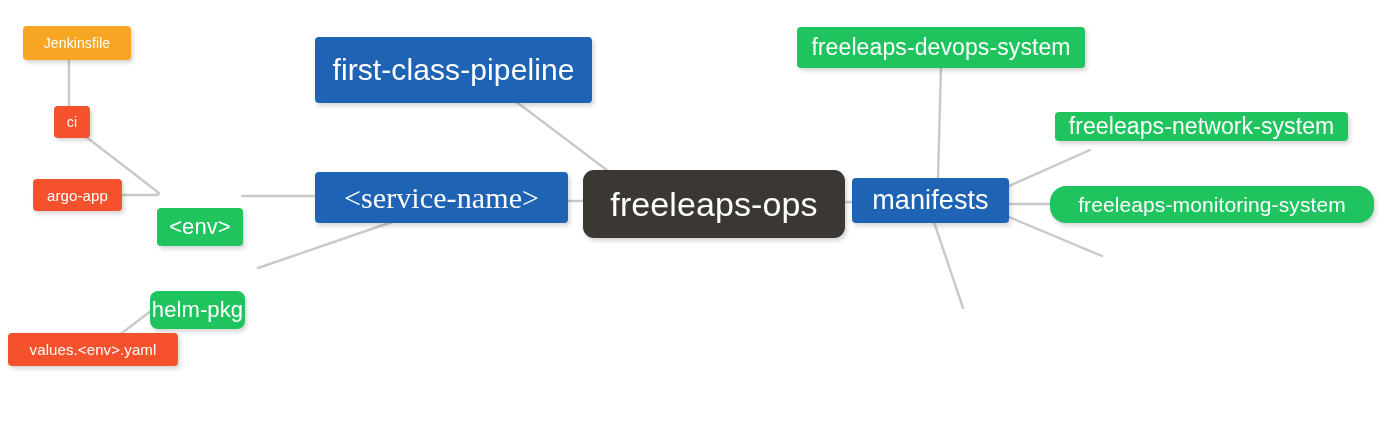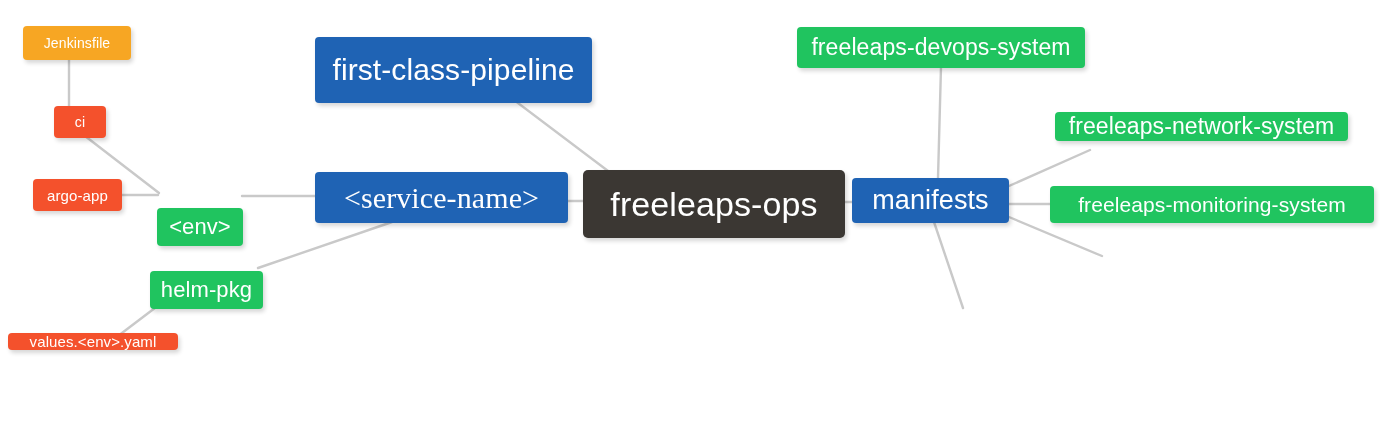--- a/index.html
+++ b/index.html
@@ -37,21 +37,21 @@
     white-space: nowrap;
     border-radius: 4px;
     box-shadow: 2px 3px 4px rgba(0,0,0,0.16);
     letter-spacing: 0.1px;
     line-height: 1;
     z-index: 2;
   }
   .lvl-root {
     background: #3b3733;
     font-size: 34px;
-    border-radius: 5px;
+    border-radius: 11px;
   }
   .lvl-blue-lg {
     background: #1f63b4;
     font-size: 30px;
   }
   .lvl-blue-md {
     background: #1f63b4;
     font-size: 27px;
     align-items: center;
   }
@@ -60,20 +60,21 @@
     font-size: 23px;
   }
   .lvl-green-md {
     background: #20c45f;
     font-size: 22px;
     margin-top: 31px;
   }
   .lvl-green-sm {
     background: #20c45f;
     font-size: 21px;
+    border-radius: 16px;
   }
   .lvl-orange {
     background: #f7a623;
     font-size: 14px;
   }
   .lvl-red {
     background: #f4512c;
     font-size: 15px;
   }
   .lvl-red-sm {
@@ -116,37 +117,37 @@
       <path d="M 1009 217 L 1102 256"></path>
 
       <path d="M 934 222 L 963 308"></path>
     </g>
   </svg>
 
   <div class="node lvl-orange" style="left:23px; top:26px; width:108px; height:34px;">
     <span>Jenkinsfile</span>
   </div>
 
-  <div class="node lvl-red-sm" style="left:54px; top:106px; width:52px; height:32px;">
+  <div class="node lvl-red-sm" style="left:54px; top:106px; width:36px; height:32px;">
     <span>ci</span>
   </div>
 
   <div class="node lvl-red" style="left:33px; top:179px; width:89px; height:32px;">
     <span>argo-app</span>
   </div>
 
   <div class="node lvl-green-md" style="left:157px; top:177px; width:86px; height:38px;">
     <span>&lt;env&gt;</span>
   </div>
 
-  <div class="node lvl-green-md" style="left:150px; top:240px; width:113px; height:38px;">
+  <div class="node lvl-green-md" style="left:150px; top:260px; width:95px; height:38px;border-radius:8px;">
     <span>helm-pkg</span>
   </div>
 
-  <div class="node lvl-red" style="left:8px; top:333px; width:170px; height:17px;">
+  <div class="node lvl-red" style="left:8px; top:333px; width:170px; height:33px;">
     <span>values.&lt;env&gt;.yaml</span>
   </div>
 
   <div class="node lvl-blue-lg" style="left:315px; top:37px; width:277px; height:66px;">
     <span>first-class-pipeline</span>
   </div>
 
   <div class="node lvl-blue-lg" style="left:315px; top:172px; width:253px; height:51px;font-family:Liberation Serif, serif;">
     <span>&lt;service-name&gt;</span>
   </div>

